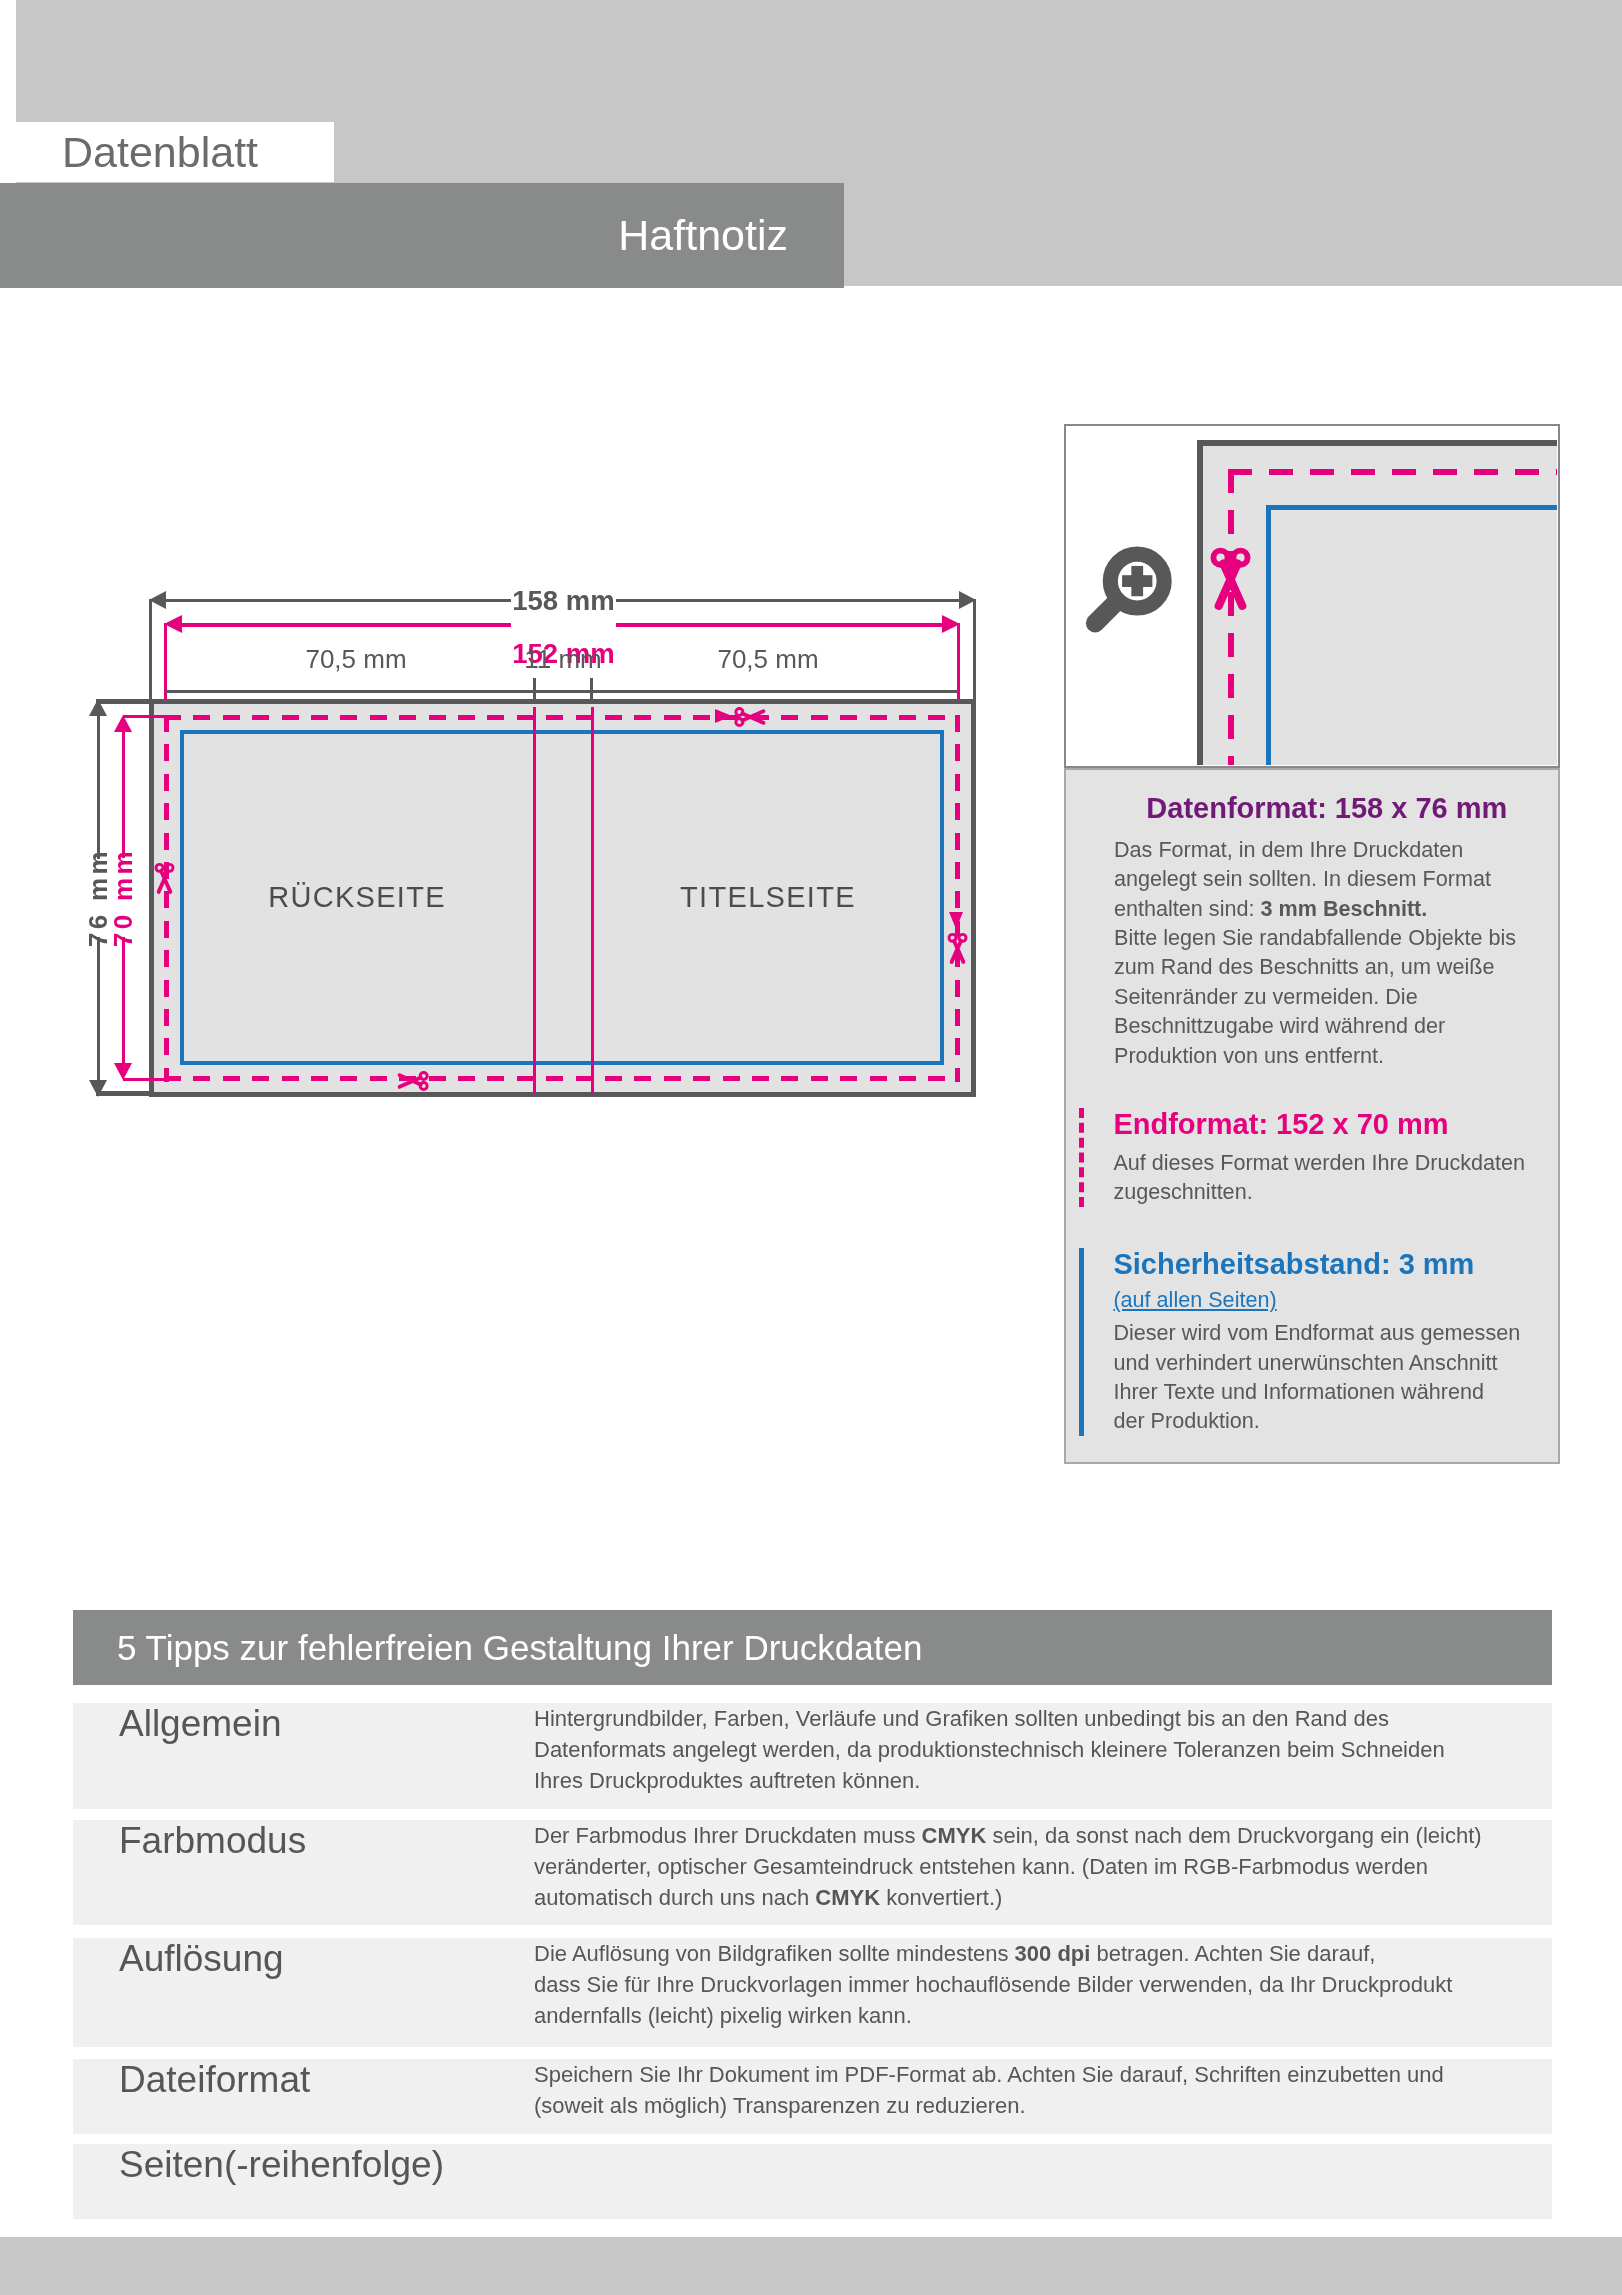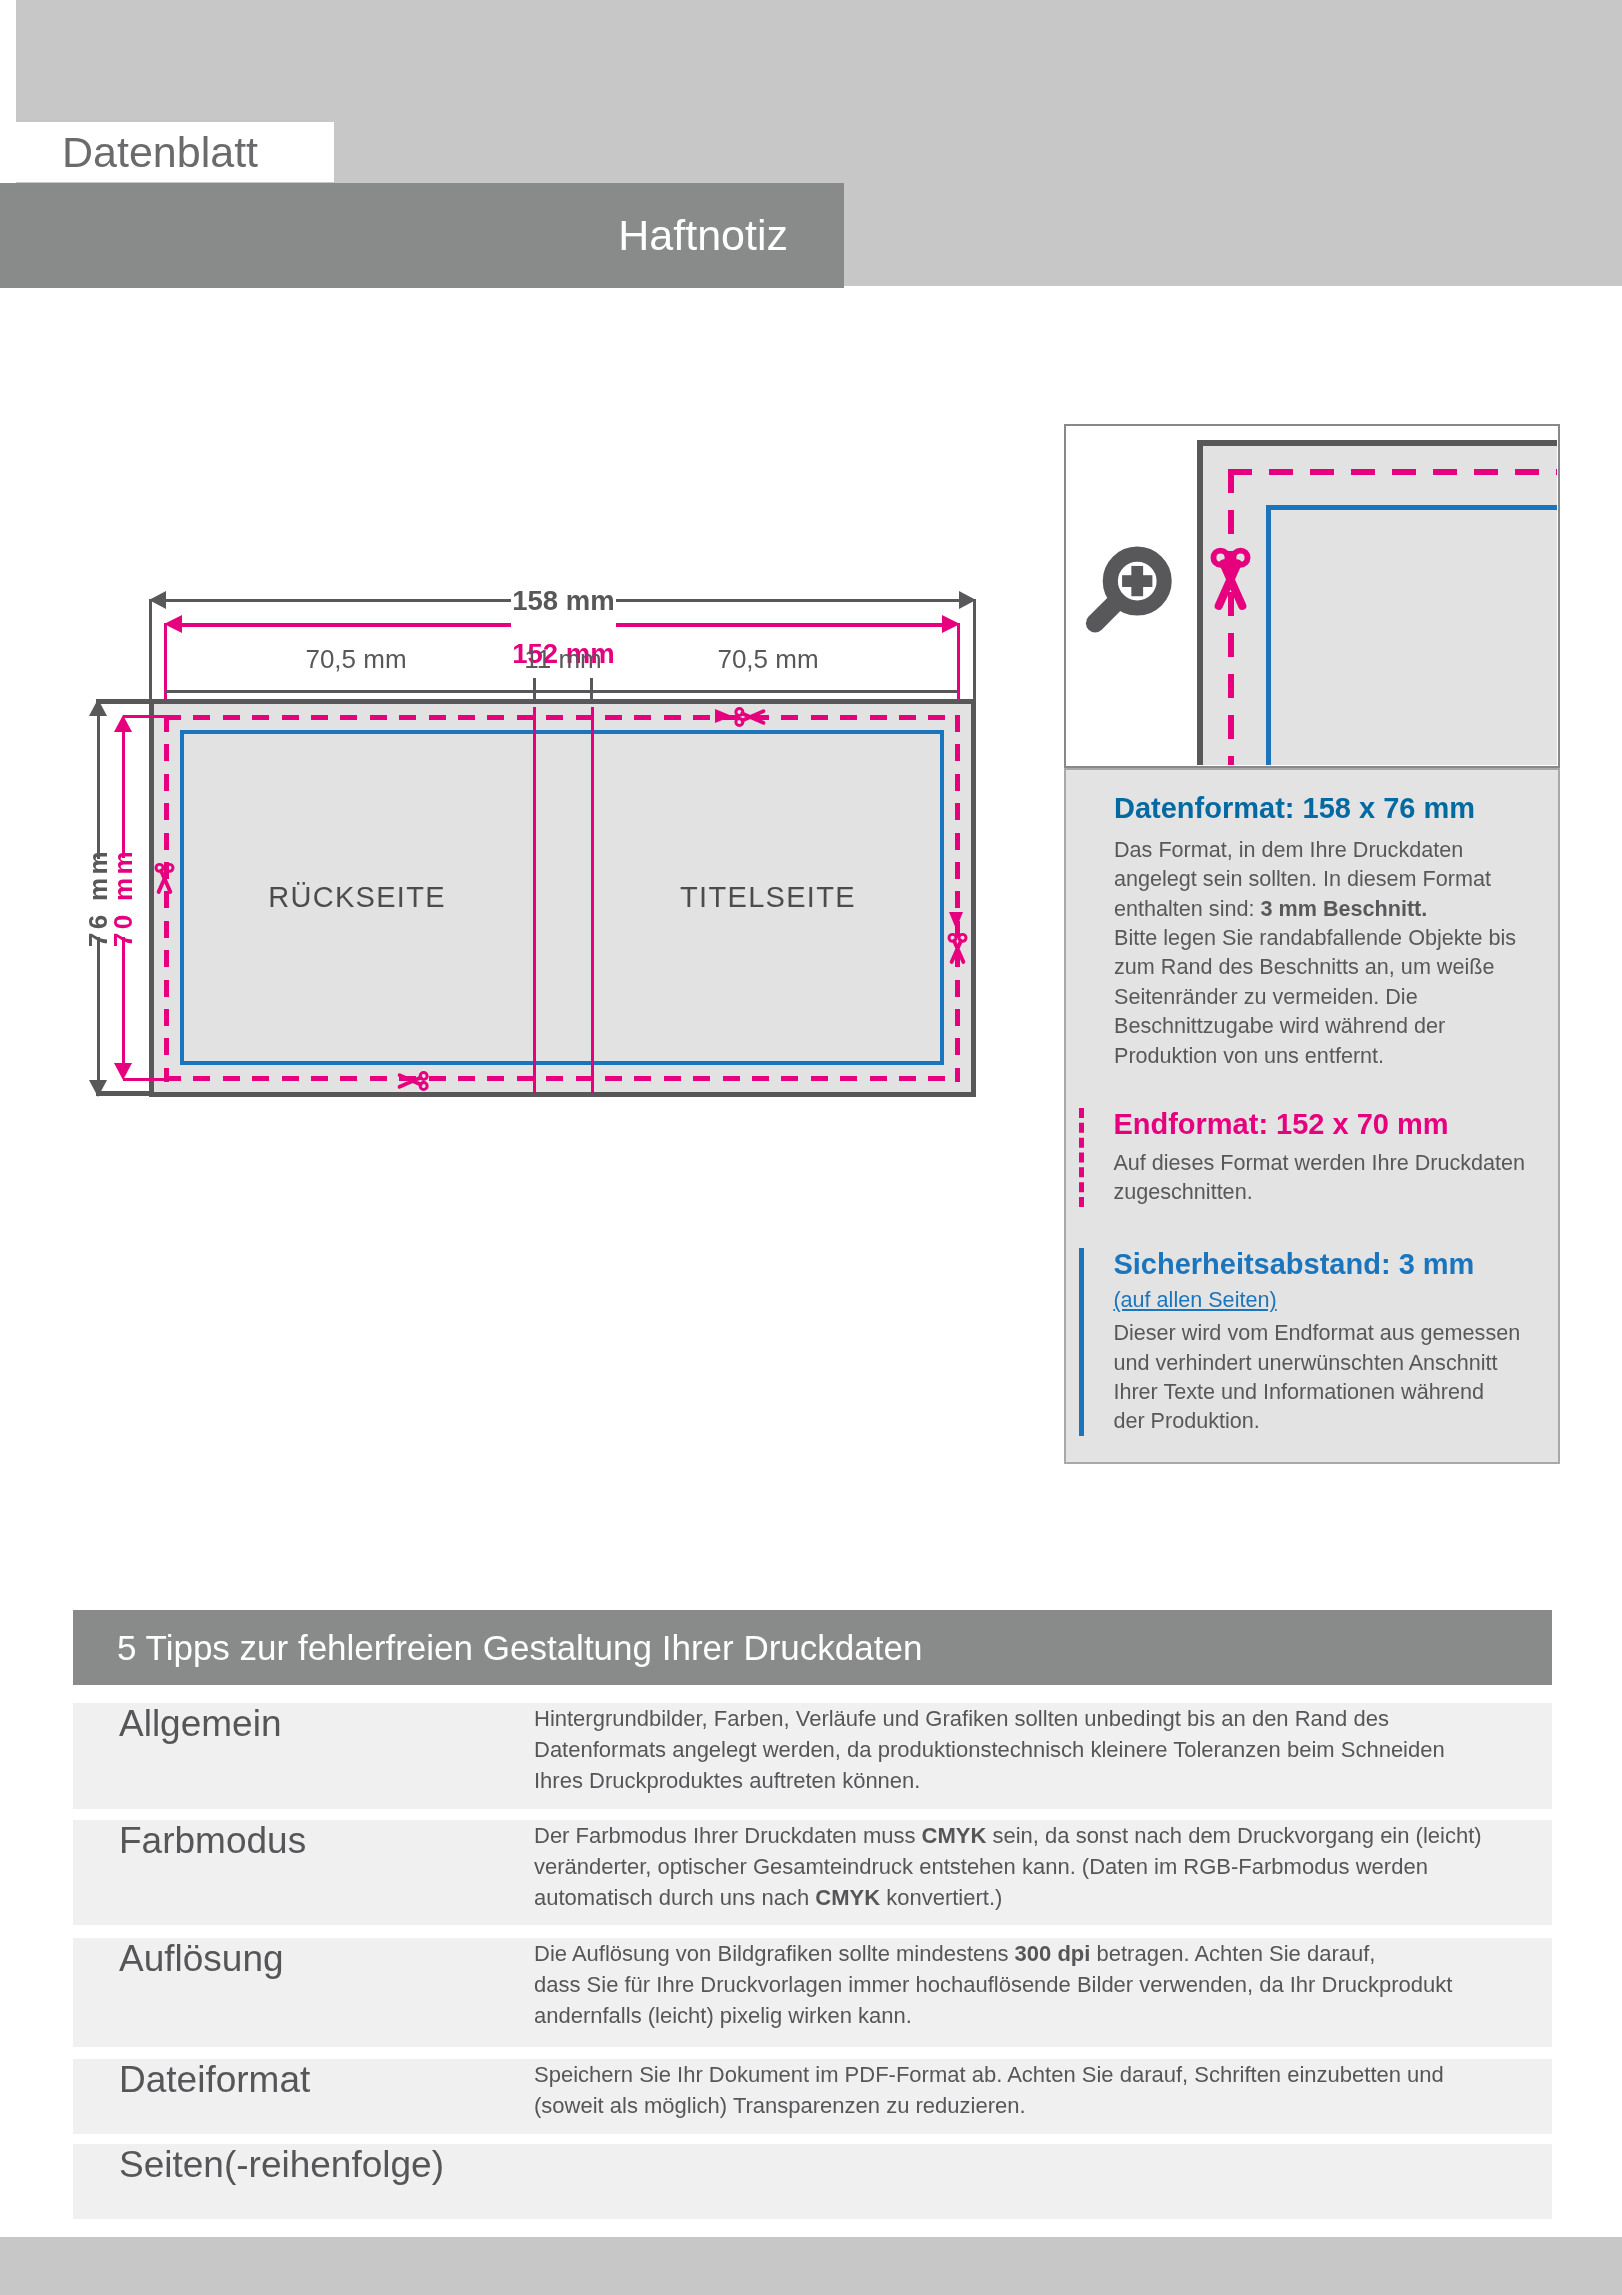--- a/index.html
+++ b/index.html
@@ -145,21 +145,21 @@
   </svg>
   <svg class="abs" viewBox="0 0 60 60" style="left:14.4px;top:113px;width:101px;height:101px;">
     <circle cx="34" cy="25" r="16" fill="none" stroke="#58585a" stroke-width="9"></circle>
     <rect x="25" y="21.5" width="18" height="7" fill="#58585a"></rect>
     <rect x="30.5" y="16" width="7" height="18" fill="#58585a"></rect>
     <path d="M22 37 L9 50" stroke="#58585a" stroke-width="11" stroke-linecap="round"></path>
   </svg>
 </div>
 
 <div class="abs" style="left:1064px;top:768px;width:496px;height:696px;background:var(--panel);border:2px solid #a9a9aa;padding:19.6px 18.3px 0 48px;">
-  <div class="info-h" style="margin-top:2.6px;color:#0369a1;">Datenformat: 158 x 76 mm</div>
+  <div class="info-h" style="margin-top:2.6px;color:#701a75;text-align:center;">Datenformat: 158 x 76 mm</div>
   <div class="info-p pre" style="margin-top:9.2px;"><span>Das Format, in dem Ihre Druckdaten
 angelegt sein sollten. In diesem Format
 enthalten sind: </span><span class="seg-b">3 mm Beschnitt.</span></div>
   <div class="info-p pre" style="">Bitte legen Sie randabfallende Objekte bis
 zum Rand des Beschnitts an, um weiße
 Seitenränder zu vermeiden. Die
 Beschnittzugabe wird während der
 Produktion von uns entfernt.</div>
 
   <div style="margin:38px 0 0 -35px;border-left:5.2px dashed var(--magenta);padding-left:29.4px;">

